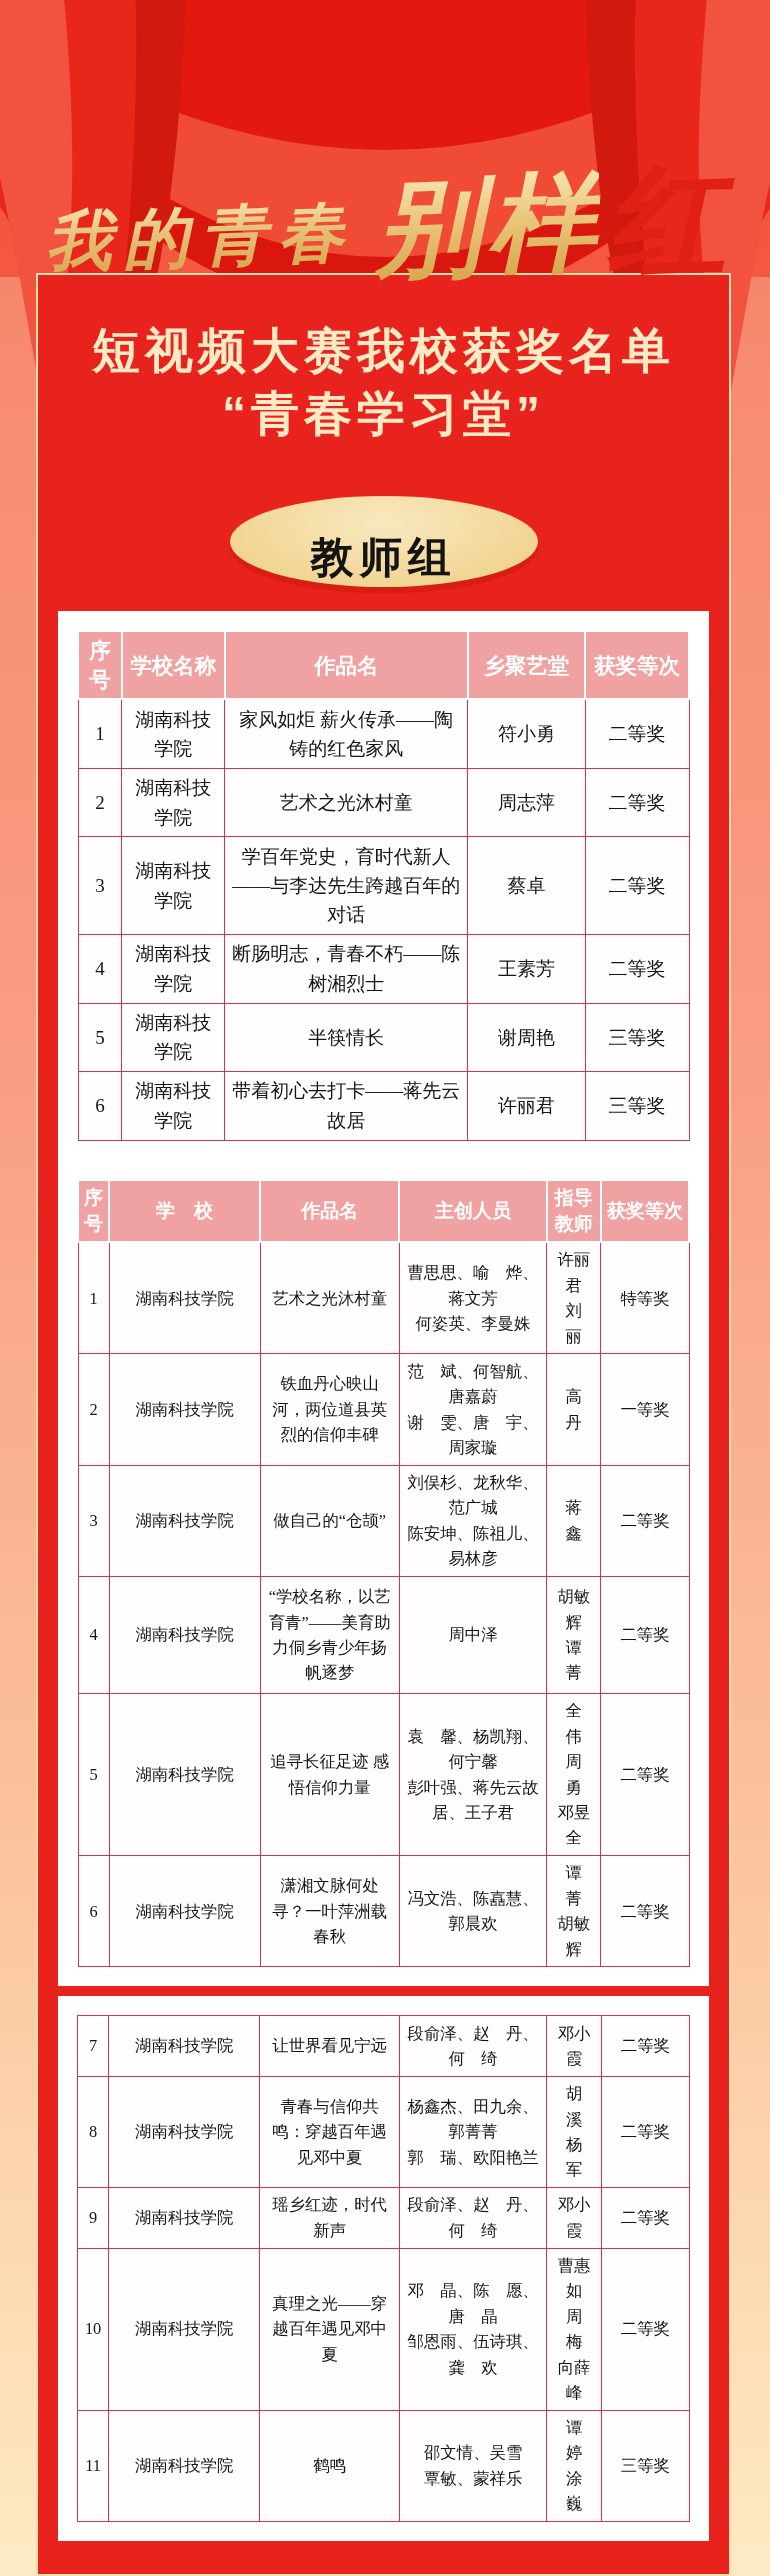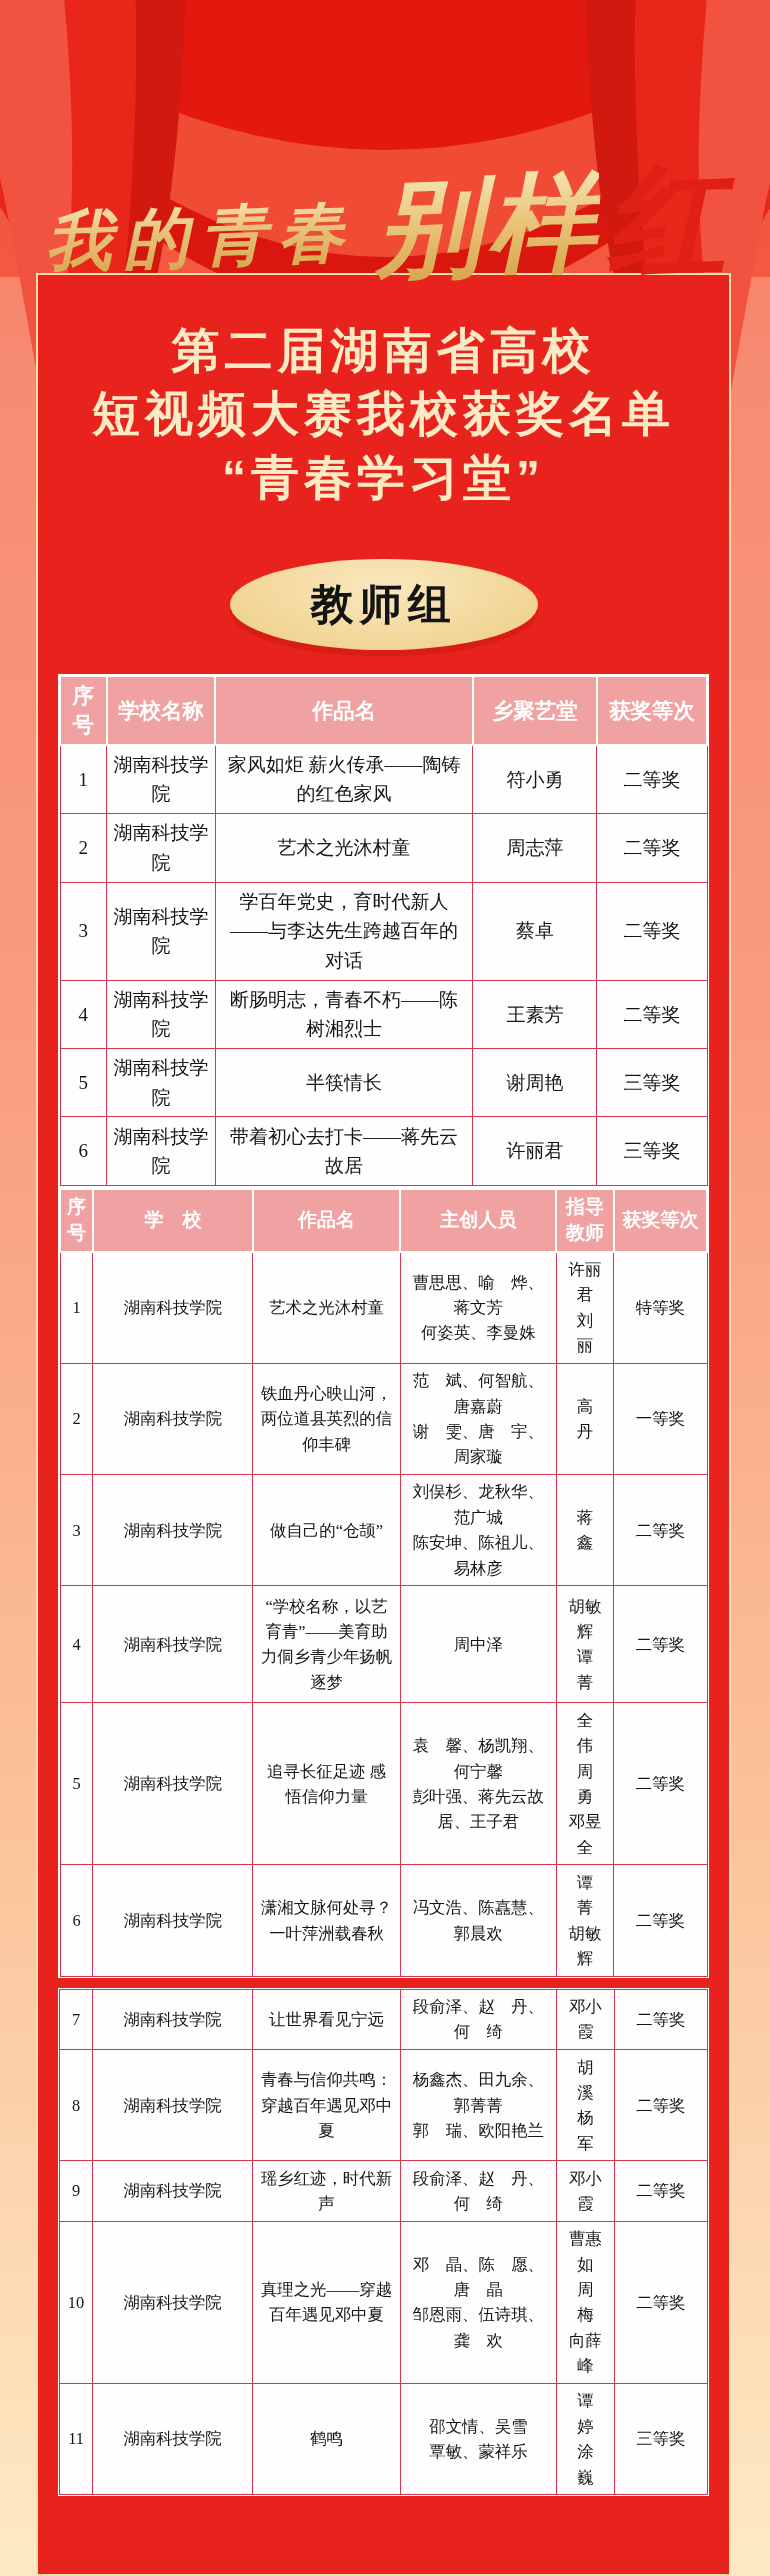--- a/index.html
+++ b/index.html
@@ -38,27 +38,27 @@
     background:#e8231d;border:2.1px solid #f7deae;box-sizing:border-box;
   }
   .main-title{padding-top:44px;text-align:center;color:#fbeac4;}
   .t-line{
     font-family:"Liberation Sans",sans-serif;font-weight:900;
     font-size:48px;line-height:1.32;letter-spacing:5px;
   }
   .badge{
     width:308px;height:91px;margin:50px auto 24px;
     background:radial-gradient(ellipse at 50% 30%,#f9e9c0 0%,#f3d99d 55%,#eccd85 100%);
-    border-radius:50%;display:flex;align-items:center;justify-content:center;
+    border-radius:50%;display:flex;align-items:flex-end;justify-content:center;
     box-shadow:0 6.4px 0 rgba(185,20,10,0.35);
   }
   .badge.second{margin-top:30px;}
   .badge span{font-size:43px;font-weight:900;color:#141414;letter-spacing:5.7px;font-family:"Liberation Sans",sans-serif;}
   .table-frame{
-    width:651px;margin:0 auto;background:#ffffff;padding:1px;box-sizing:border-box;
+    width:651px;margin:0 auto;background:#ffffff;padding:19px;box-sizing:border-box;
   }
   .table-frame.part2{margin-top:10px;}
   table{width:100%;border-collapse:collapse;border:1.4px solid #cb2b43;table-layout:fixed;}
   th{
     background:#f0a2a2;color:#ffffff;font-weight:700;border:2.1px solid #ffffff;
     white-space:pre-line;padding:4.3px 1.4px;font-family:"Liberation Serif",serif;
     text-align:center;vertical-align:middle;
   }
   td{
     border:0.7px solid #d4354e;background:#fffdfd;color:#151515;text-align:center;
@@ -120,21 +120,20 @@
     </g>
   </svg>
 
   <div class="calligraphy">
     <span class="cal-small">我的青春</span><span class="cal-big">别样</span><span class="cal-red">红</span>
   </div>
 
   <div class="panel">
 
     <div class="main-title">
-      <div class="t-line">第二届湖南省高校</div>
       <div class="t-line">短视频大赛我校获奖名单</div>
       <div class="t-line">“青春学习堂”</div>
     </div>
 
     <div class="badge">
       <span>教师组</span>
     </div>
 
     <div class="table-frame teacher">
       <table>

